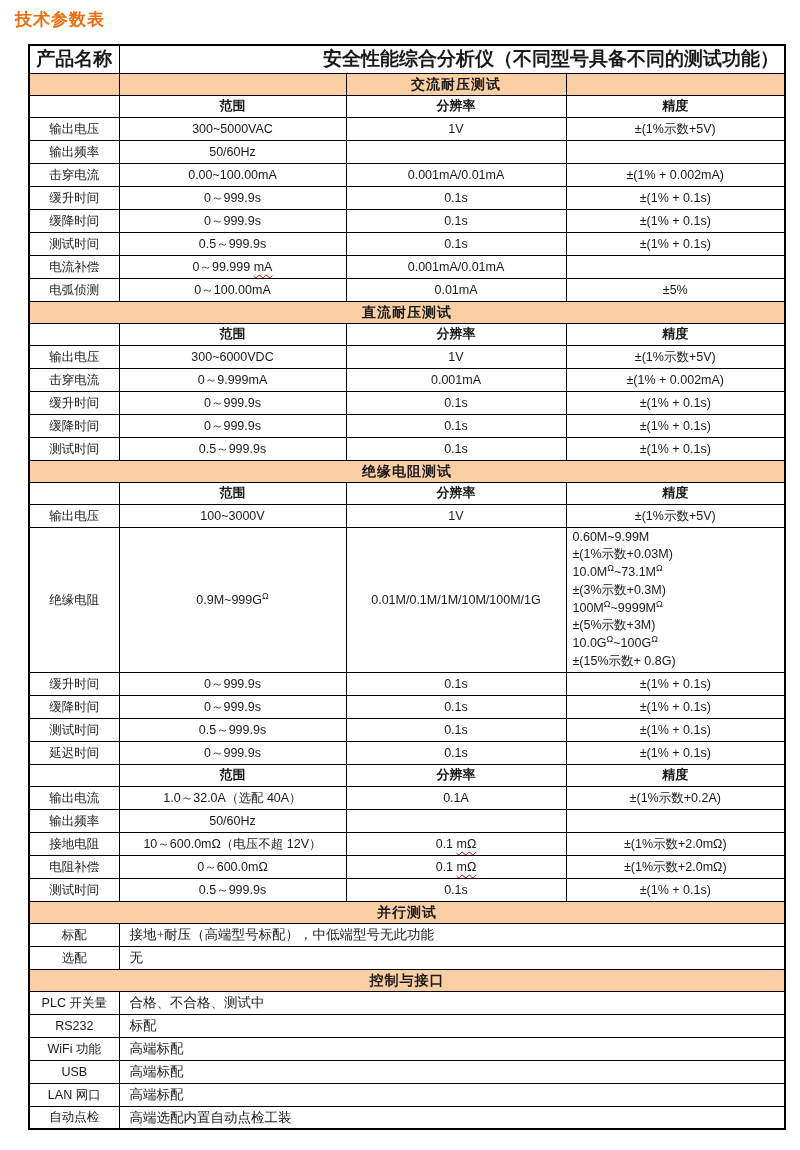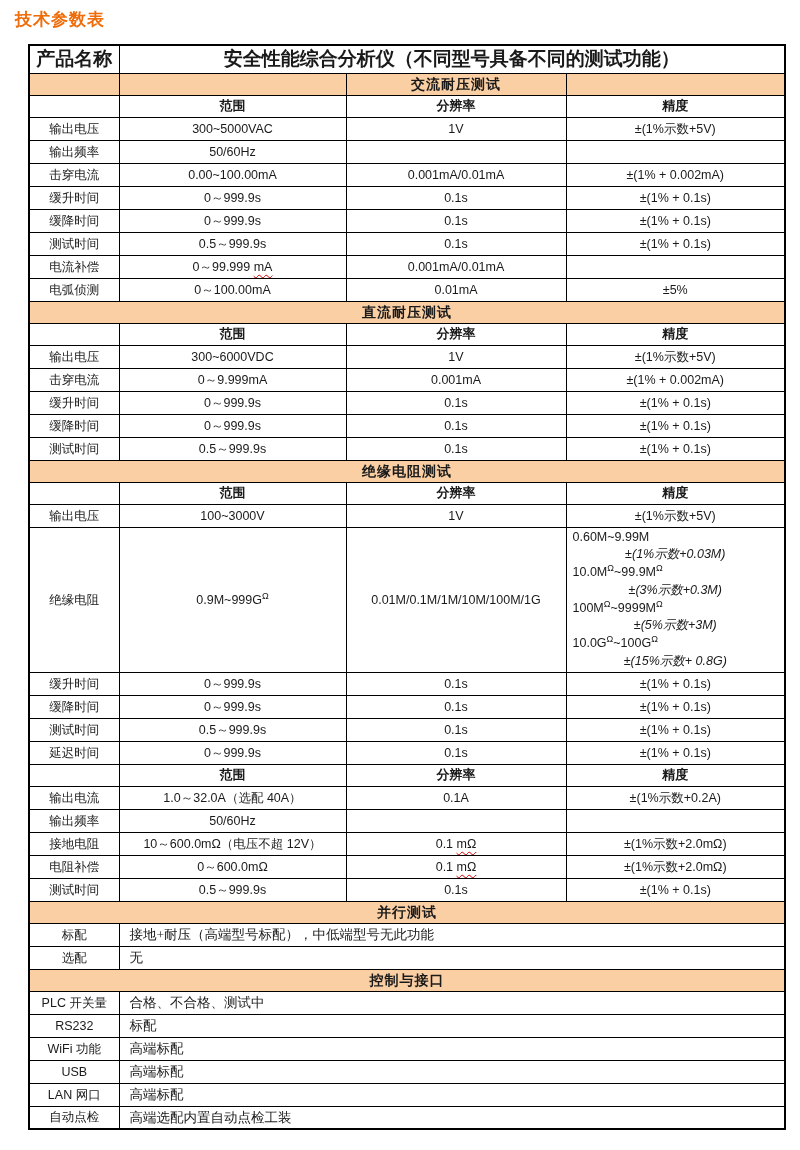--- a/index.html
+++ b/index.html
@@ -22,35 +22,35 @@
   td{
     border:1px solid #000;
     font-size:12.5px;line-height:1.3;
     padding:1px 5px;text-align:center;vertical-align:middle;
     overflow:hidden;white-space:nowrap;
   }
   tr.r-product{height:20px;}
   tr.r-section,tr.r-cols{height:22px;border-radius:10px;}
   tr.r-data,tr.r-kv{height:23px;}
   tr.r-big{height:145px;}
-  .left{text-align:center;}
+  .left{text-align:right;}
   tr.r-product td{font-weight:bold;font-size:19px;}
   tr.r-section td,.fill{background:var(--peach,#fbcfa4);}
   tr.r-section td{font-weight:bold;font-size:14px;letter-spacing:1px;}
   tr.r-cols td{font-weight:bold;font-size:13px;}
   .kv-val{
     text-align:left;padding-left:10px;
     font-family:"Liberation Serif","DejaVu Serif",serif;
     font-size:13.5px;
   }
   td.prec{
     padding:1px 6px;white-space:normal;vertical-align:middle;line-height:1.42;
   }
   .prec-line{width:100%;}
-  .prec-line.right{text-align:center;padding-right:2px;font-style:italic;}
+  .prec-line.right{text-align:left;padding-right:2px;}
   .prec-line.left{text-align:left;}
   .wavy{
     text-decoration-line:underline;
     text-decoration-style:wavy;
     text-decoration-color:#d00000;
     text-decoration-thickness:1px;
     text-underline-offset:3px;
   }
   sup{font-size:9px;line-height:0;}
 </style>
@@ -185,21 +185,21 @@
           <td>1V</td>
           <td>±(1%示数+5V)</td>
         </tr>
         <tr class="r-big">
           <td>绝缘电阻</td>
           <td><span>0.9M~999G</span><sup>Ω</sup></td>
           <td>0.01M/0.1M/1M/10M/100M/1G</td>
           <td class="prec">
             <div class="prec-line left"><span>0.60M~9.99M</span></div>
             <div class="prec-line right"><span>±(1%示数+0.03M)</span></div>
-            <div class="prec-line left"><span>10.0M</span><sup>Ω</sup><span>~99.9M</span><sup>Ω</sup></div>
+            <div class="prec-line left"><span>10.0M</span><sup>Ω</sup><span>~73.1M</span><sup>Ω</sup></div>
             <div class="prec-line right"><span>±(3%示数+0.3M)</span></div>
             <div class="prec-line left"><span>100M</span><sup>Ω</sup><span>~9999M</span><sup>Ω</sup></div>
             <div class="prec-line right"><span>±(5%示数+3M)</span></div>
             <div class="prec-line left"><span>10.0G</span><sup>Ω</sup><span>~100G</span><sup>Ω</sup></div>
             <div class="prec-line right"><span>±(15%示数+ 0.8G)</span></div>
           </td>
         </tr>
         <tr class="r-data">
           <td>缓升时间</td>
           <td>0～999.9s</td>

